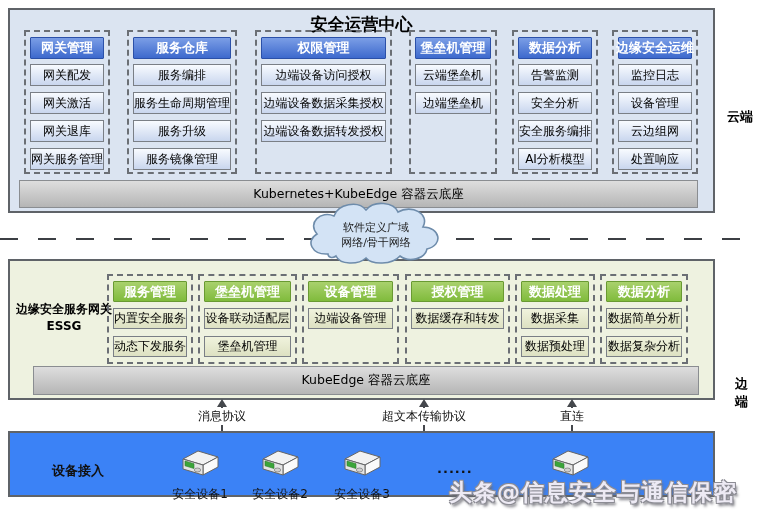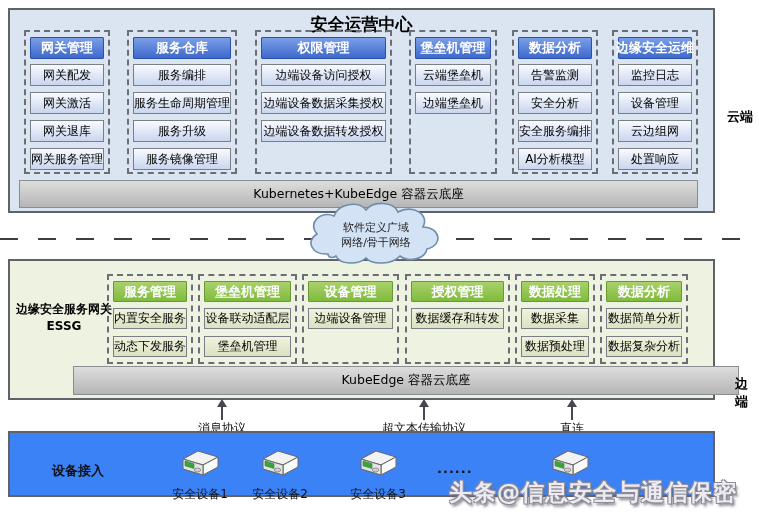--- a/index.html
+++ b/index.html
@@ -34,42 +34,42 @@
   .cloud-layer .gitem { background:linear-gradient(#f8fbff,#c9d6ee); }
   .edge-layer  .gitem { height:21px; margin-bottom:7px; background:linear-gradient(#f0f3dd,#dde1c2); }
   .edge-layer  .ghead { height:21px; margin-bottom:6px; }
 
   
   .platform-bar { position:absolute; display:flex; align-items:center; justify-content:center;
                   font-size:12.5px; color:#000; border:1px solid #8a8d91;
                   background:linear-gradient(#dededе,#b9b9b9);
                   background:linear-gradient(#dedede,#b5b5b5); }
   .cloud-layer .platform-bar { left:9px; right:15px; top:170px; height:28px; }
-  .edge-layer  .platform-bar { left:23px; width:666px; top:105px; height:29px;margin-left:40px; }
+  .edge-layer  .platform-bar { left:23px; width:666px; top:105px; height:29px; }
 
   .essg-label { position:absolute; left:3px; top:40px; width:102px; text-align:center;
                 font-weight:bold; font-size:12px; line-height:1.45; color:#000; }
 
   
   .wan-dash { position:absolute; left:0; top:238px; width:759px; height:2px;
               background:repeating-linear-gradient(90deg,#3c3f44 0 18px, transparent 18px 38px); }
   .net-cloud { position:absolute; left:300px; top:198px; width:152px; height:71px; z-index:5; }
   .net-cloud svg { position:absolute; inset:0; }
   .net-cloud .cloud-text { position:absolute; inset:0; display:flex; flex-direction:column;
                            align-items:center; justify-content:center; font-size:11px;
                            line-height:1.35; color:#1a1a1a; padding-top:4px; }
 
   
   .connector { position:absolute; top:400px; width:140px; height:31px; }
   .connector .vline { position:absolute; left:50%; top:4px; bottom:0; width:2px;
                       margin-left:-1px; background:#45484d; }
   .connector .arrowhead { position:absolute; left:50%; top:-1px; margin-left:-5px;
                           width:0; height:0; border-left:5px solid transparent;
                           border-right:5px solid transparent; border-bottom:8px solid #45484d; }
-  .connector .clabel { position:absolute; top:20px; left:50%; transform:translateX(-50%);
+  .connector .clabel { position:absolute; top:8px; left:50%; transform:translateX(-50%);
                        background:#fff; padding:0 3px; font-size:12px; white-space:nowrap; }
 
   
   .device-title { position:absolute; left:42px; top:29px; font-weight:bold; font-size:13px; }
   .device { position:absolute; width:90px; text-align:center; top:14px; }
   .device .dlabel { margin-top:3px; font-size:12px; white-space:nowrap; }
   .ellipsis { position:absolute; left:427px; top:28px; font-size:13px; font-weight:bold;
               letter-spacing:1px; }
 
   
@@ -230,21 +230,21 @@
       <svg width="46" height="32" viewBox="0 0 46 32">
         <polygon points="6,12 21,4 41,10 26,18" fill="#f2f2f2" stroke="#666" stroke-width="1"></polygon>
         <polygon points="26,18 41,10 41,20 26,28" fill="#fbfbfb" stroke="#666" stroke-width="1"></polygon>
         <polygon points="6,12 26,18 26,28 6,22" fill="#e4e4e4" stroke="#666" stroke-width="1"></polygon>
         <polygon points="8,14 17,16.7 17,21.5 8,18.8" fill="#3aa53a" stroke="#2c7d2c" stroke-width="0.6"></polygon>
         <ellipse cx="20.5" cy="23" rx="3.2" ry="2" fill="#d0d0d0" stroke="#666" stroke-width="0.6"></ellipse>
       </svg>
       <div class="dlabel">安全设备2</div>
     </div>
 
-    <div class="device" style="left:323px">
+    <div class="device" style="left:307px">
       <svg width="46" height="32" viewBox="0 0 46 32">
         <polygon points="6,12 21,4 41,10 26,18" fill="#f2f2f2" stroke="#666" stroke-width="1"></polygon>
         <polygon points="26,18 41,10 41,20 26,28" fill="#fbfbfb" stroke="#666" stroke-width="1"></polygon>
         <polygon points="6,12 26,18 26,28 6,22" fill="#e4e4e4" stroke="#666" stroke-width="1"></polygon>
         <polygon points="8,14 17,16.7 17,21.5 8,18.8" fill="#3aa53a" stroke="#2c7d2c" stroke-width="0.6"></polygon>
         <ellipse cx="20.5" cy="23" rx="3.2" ry="2" fill="#d0d0d0" stroke="#666" stroke-width="0.6"></ellipse>
       </svg>
       <div class="dlabel">安全设备3</div>
     </div>
 

